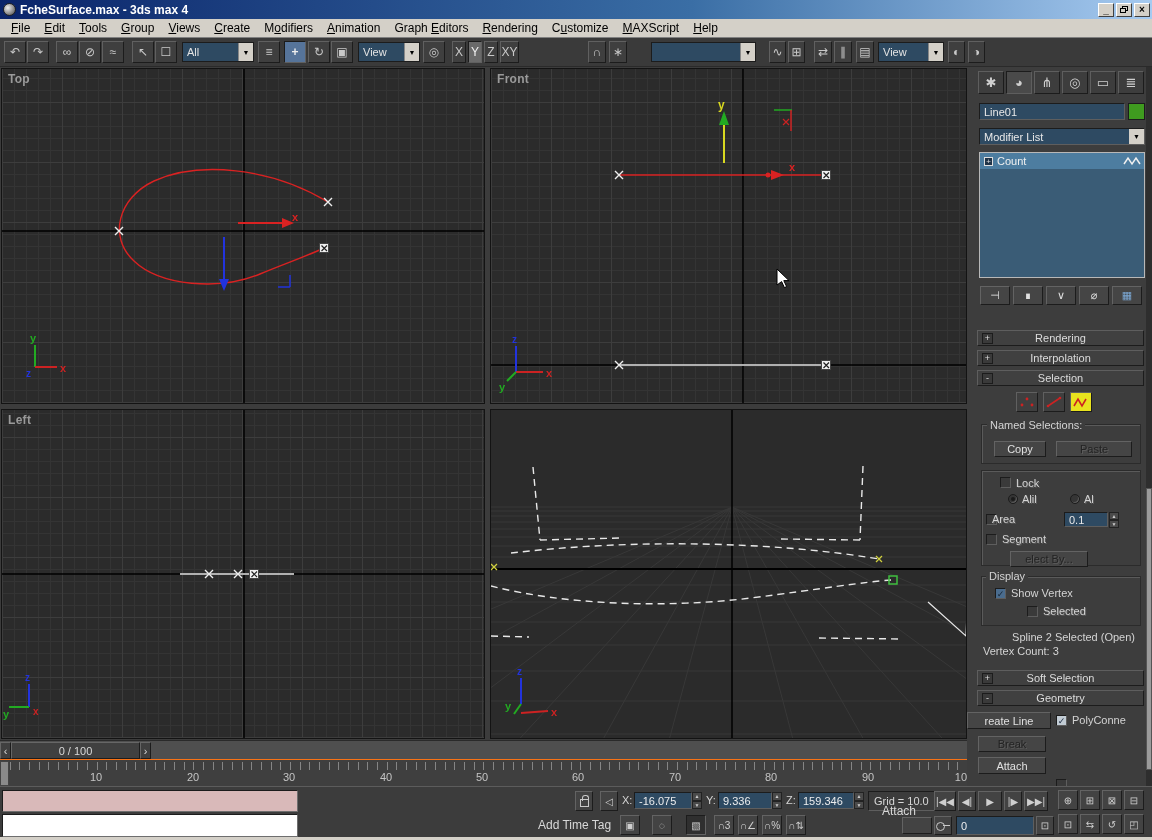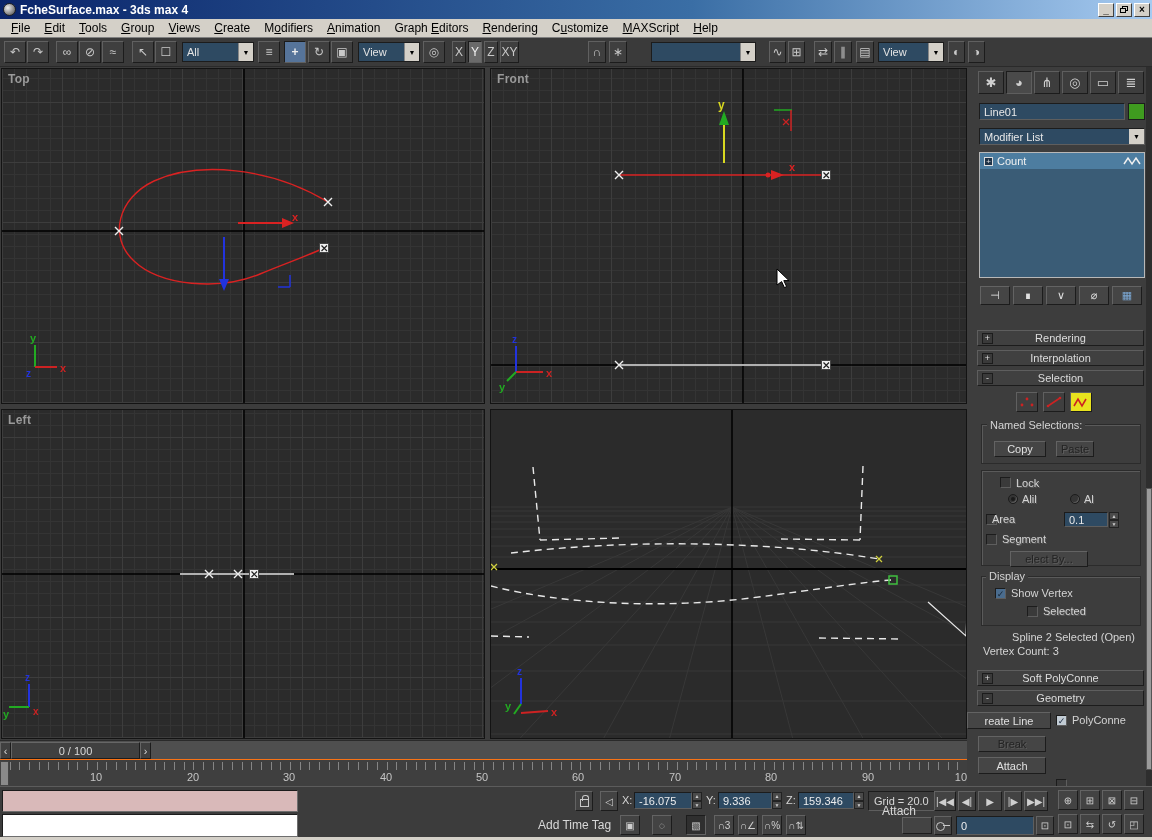--- a/index.html
+++ b/index.html
@@ -468,21 +468,21 @@
         </svg>
     </div>
     <div class="subobj active" style="left:103px;top:325px">
       <svg width="16" height="12">
           <polyline points="1,10 5,3 9,10 13,3" fill="none" stroke="#c22" stroke-width="1.6"></polyline>
         </svg>
     </div>
     <div class="gbox" style="left:14px;top:357px;width:160px;height:40px"></div>
     <span class="glegend" style="left:20px;top:352px">Named Selections:</span>
     <div class="pbtn" style="left:27px;top:374px;width:52px;height:16px">Copy</div>
-    <div class="pbtn dis" style="left:89px;top:374px;width:38px;height:16px">Paste</div>
+    <div class="pbtn dis" style="left:89px;top:374px;width:76px;height:16px">Paste</div>
     <div class="gbox" style="left:14px;top:403px;width:160px;height:96px"></div>
     <div class="cb" style="left:33px;top:410px"></div>
     <span class="ptext dis-t" style="left:49px;top:410px">Lock</span>
     <div class="rad sel" style="left:41px;top:427px"></div>
     <span class="ptext dis-t" style="left:55px;top:426px">Alil</span>
     <div class="rad" style="left:103px;top:427px"></div>
     <span class="ptext dis-t" style="left:117px;top:426px">Al</span>
     <div class="cb" style="left:19px;top:447px"></div>
     <span class="ptext dis-t" style="left:25px;top:446px">Area</span>
     <div class="pfield" style="left:97px;top:445px;width:44px;height:15px">0.1</div>
@@ -496,21 +496,21 @@
     <div class="gbox" style="left:14px;top:509px;width:160px;height:50px"></div>
     <span class="glegend" style="left:19px;top:503px">Display</span>
     <div class="cb on-blue" style="left:28px;top:521px">✓</div>
     <span class="ptext" style="left:44px;top:520px">Show Vertex</span>
     <div class="cb" style="left:60px;top:539px"></div>
     <span class="ptext dis-t" style="left:76px;top:538px">Selected</span>
     <div class="ptext" style="left:0;top:564px;width:168px;text-align:right">Spline 2 Selected (Open)</div>
     <div class="ptext" style="left:16px;top:578px;width:168px;text-align:left">Vertex Count: 3</div>
     <div class="rollout" style="left:10px;top:603px;width:167px">
         <span class="pm">+</span>
-        <span class="rtitle">Soft PolyConne</span>
+        <span class="rtitle">Soft Selection</span>
       </div>
     <div class="rollout" style="left:10px;top:623px;width:167px">
         <span class="pm">-</span>
         <span class="rtitle">Geometry</span>
       </div>
     <div class="pbtn" style="left:0px;top:645px;width:84px;height:17px">reate Line</div>
     <div class="cb on-light" style="left:89px;top:648px">✓</div>
     <span class="ptext" style="left:105px;top:647px">PolyConne</span>
     <div class="pbtn dis" style="left:11px;top:669px;width:68px;height:16px">Break</div>
     <div class="pbtn" style="left:11px;top:690px;width:68px;height:17px">Attach</div>
@@ -543,21 +543,21 @@
         <div>▲</div>
         <div>▼</div>
       </div>
     <span class="ptext" style="left:786px;top:7px">Z:</span>
     <div class="bluefield" style="left:798px;top:5px;width:56px;height:17px">159.346</div>
     <div class="spin" style="left:854px;top:5px;height:17px">
         <div>▲</div>
         <div>▼</div>
       </div>
     <div class="sunkpanel" style="left:868px;top:4px;width:78px;height:20px">
-        <span>Grid = 20.0</span>
+        <span>Grid = 10.0</span>
       </div>
 
     <div class="sbtn" style="left:620px;top:28px;width:20px;height:20px">
         <span>▣</span>
       </div>
     <div class="sbtn" style="left:652px;top:28px;width:20px;height:20px">
         <span>◌</span>
       </div>
     <div class="sbtn pressed" style="left:686px;top:28px;width:20px;height:20px">
         <span>▧</span>

